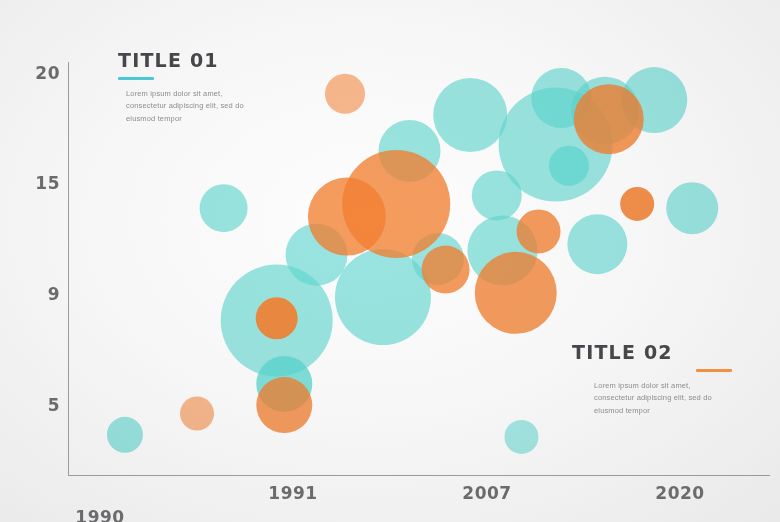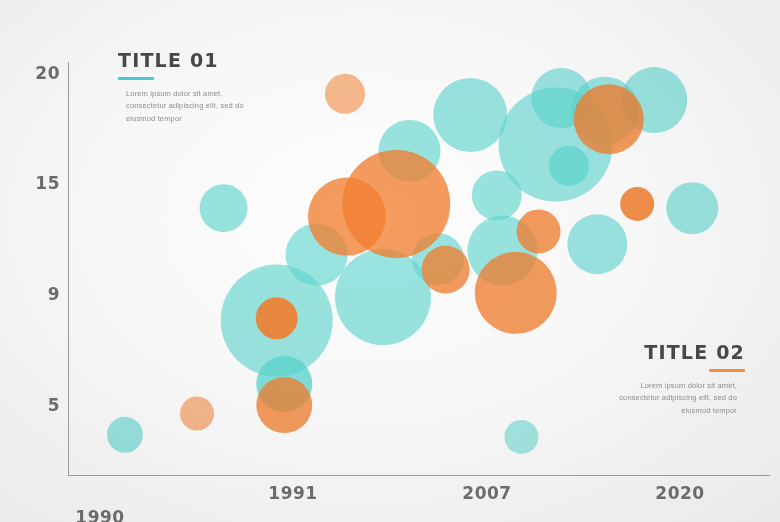--- a/index.html
+++ b/index.html
@@ -76,21 +76,21 @@
     text-align: center;
     width: 80px;
   }
 
   
   .title-block {
     position: absolute;
     width: 175px;
   }
   #title-block-01 { left: 118px; top: 50px; text-align: left; }
-  #title-block-02 { left: 585px; top: 342px; text-align: right; width: 160px; }
+  #title-block-02 { left: 572px; top: 342px; width: 160px; }
 
   .title-heading {
     font-family: "DejaVu Sans", sans-serif;
     font-size: 19px;
     font-weight: bold;
     letter-spacing: 1.2px;
     color: #46464b;
     margin: 0;
     line-height: 1.1;
   }

